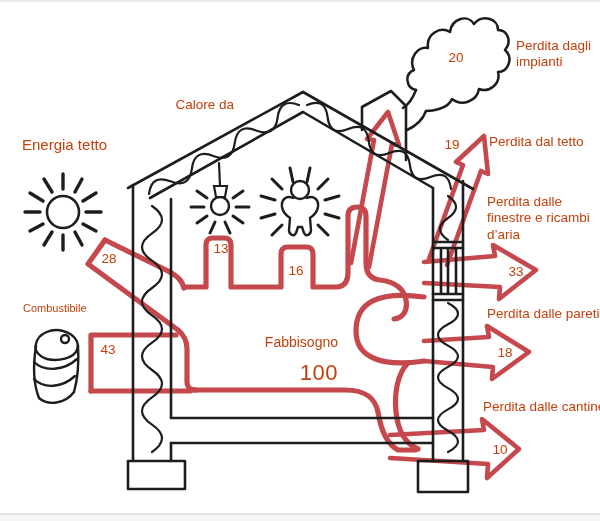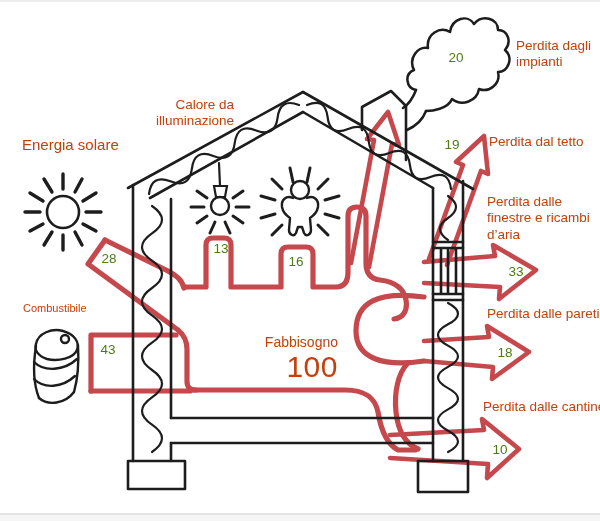--- a/index.html
+++ b/index.html
@@ -1,22 +1,22 @@
 <!DOCTYPE html>
 <html><head>
 <meta charset="utf-8">
 <style>
   html,body{margin:0;padding:0;background:#fff;}
   .stage{position:relative;width:600px;height:521px;background:#ffffff;overflow:hidden;
          font-family:"Liberation Sans",sans-serif;}
   .stage svg{position:absolute;left:0;top:0;}
   .lbl{position:absolute;font-size:13.5px;color:#c2410c;line-height:1.22;white-space:nowrap;}
   .lbl.center{text-align:right;}
-  .big{font-size:30px;line-height:1.05;letter-spacing:.5px;}
-  .num{position:absolute;transform:translate(-50%,-50%);font-size:13.5px;font-weight:500;color:#4d7c0f;}
+  .big{font-size:22px;line-height:1.05;letter-spacing:.5px;margin-top:10px;}
+  .num{position:absolute;transform:translate(-50%,-50%);font-size:13.5px;font-weight:500;color:#c2410c;}
   .edge-top{position:absolute;left:0;top:0;width:600px;height:2px;background:#ececec;}
   .edge-bottom{position:absolute;left:0;top:513px;width:600px;height:2px;background:#e3e3e3;}
   .edge-bottom-fill{position:absolute;left:0;top:515px;width:600px;height:6px;background:#f5f5f5;}
 </style>
 </head>
 <body>
 
 <div class="stage">
 
   <svg width="600" height="521" viewBox="0 0 600 521">
@@ -138,27 +138,26 @@
           <path d="M293,182 L290,168"></path>
           <path d="M282,189 L272,179"></path>
         <path d="M275,200 L261,196"></path>
           <path d="M275,214 L261,218"></path>
           <path d="M318,225 L328,235"></path>
         <path d="M282,225 L272,235"></path>
       </g>
     </g>
   </svg>
 
-  <div class="lbl" style="left:22px;top:136px;font-size:15px">Energia solare</div>
+  <div class="lbl" style="left:22px;top:136px;font-size:15px">Energia tetto</div>
 
   <div class="lbl" style="left:23px;top:302px;font-size:11px">Combustibile</div>
 
   <div class="lbl center" style="left:146px;top:97px;width:88px">
     <div>Calore da</div>
-    <div>illuminazione</div>
   </div>
 
 
   <div class="lbl center" style="left:238px;top:334px;width:100px;font-size:14px">
     <div>Fabbisogno</div>
     <div class="big">100</div>
   </div>
 
   <div class="lbl" style="left:516px;top:38px">
     <div>Perdita dagli</div>
@@ -173,21 +172,21 @@
     <div>d’aria</div>
   </div>
 
   <div class="lbl" style="left:487px;top:306px">Perdita dalle pareti</div>
 
   <div class="lbl" style="left:483px;top:399px">Perdita dalle cantine</div>
 
   <div class="num" style="left:109px;top:258px">28</div>
   <div class="num" style="left:108px;top:349px">43</div>
   <div class="num" style="left:221px;top:248px">13</div>
-  <div class="num" style="left:296px;top:261px">16</div>
+  <div class="num" style="left:296px;top:270px">16</div>
   <div class="num" style="left:456px;top:57px">20</div>
   <div class="num" style="left:452px;top:144px">19</div>
   <div class="num" style="left:516px;top:271px">33</div>
   <div class="num" style="left:505px;top:352px">18</div>
   <div class="num" style="left:500px;top:449px">10</div>
 
   <div class="edge-top"></div>
   <div class="edge-bottom"></div>
   <div class="edge-bottom-fill"></div>
 </div>

